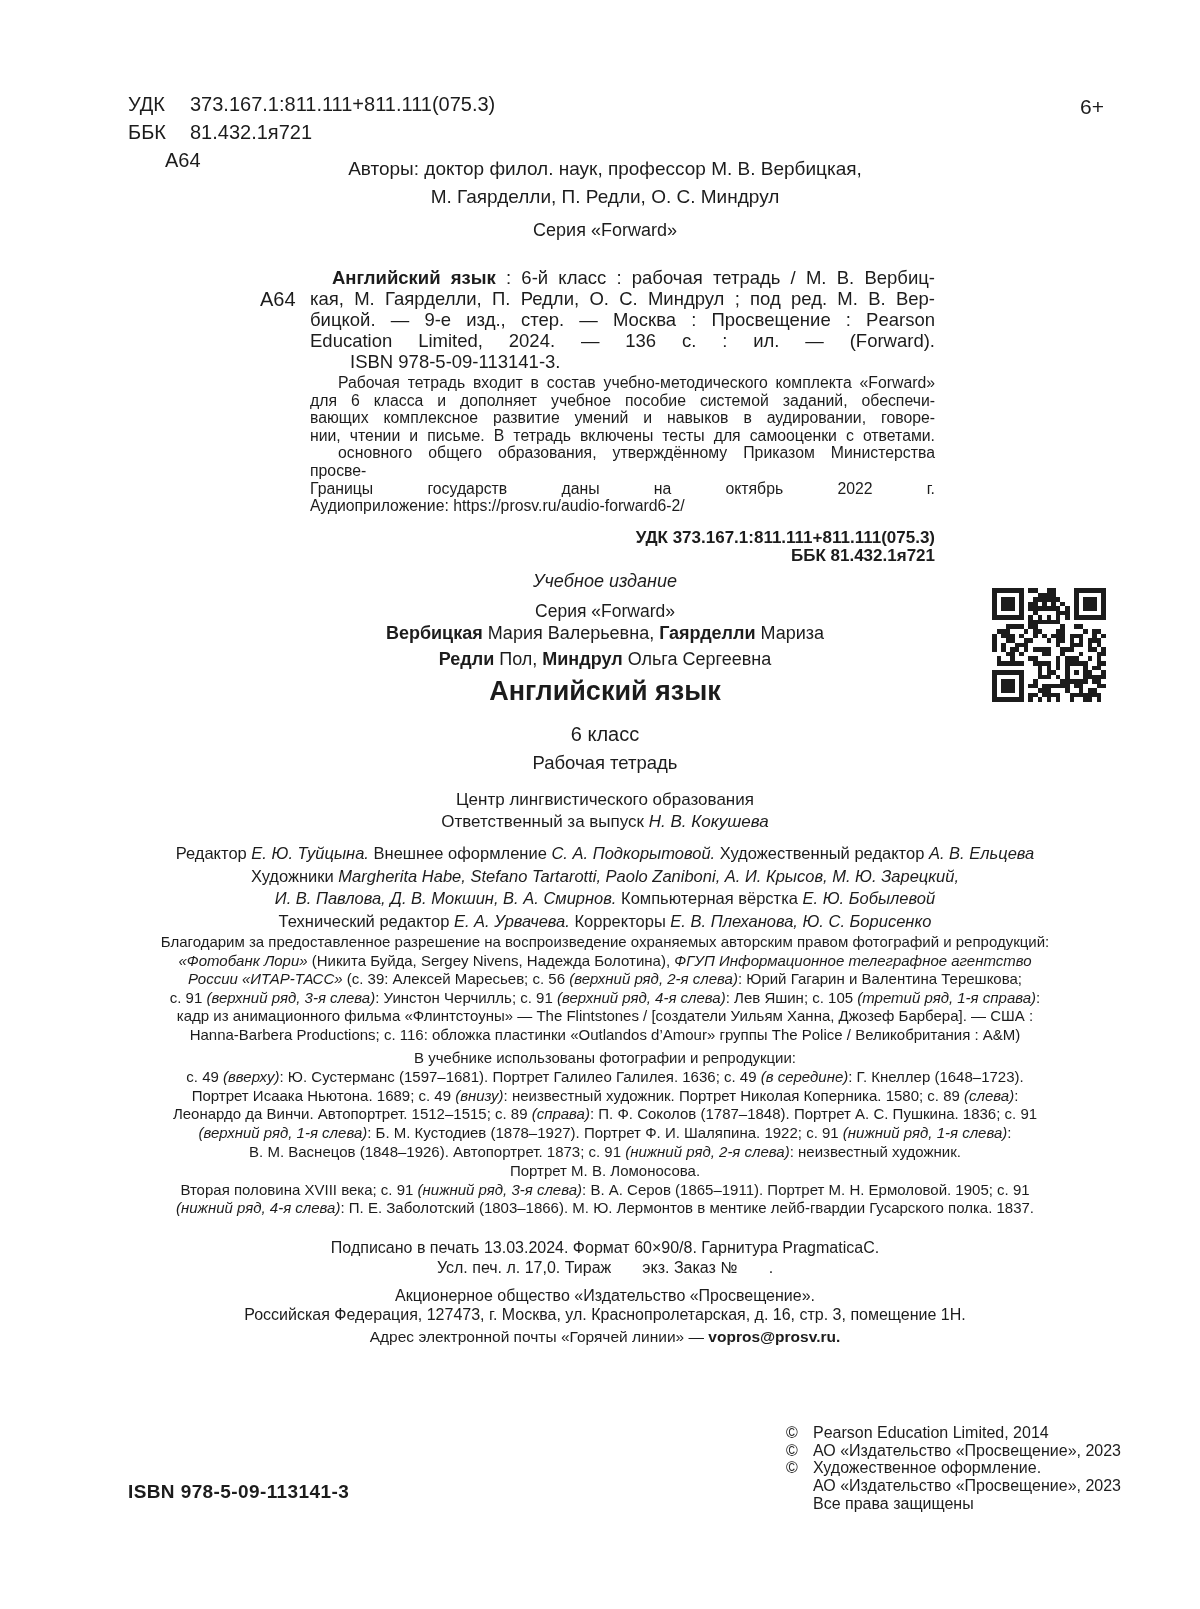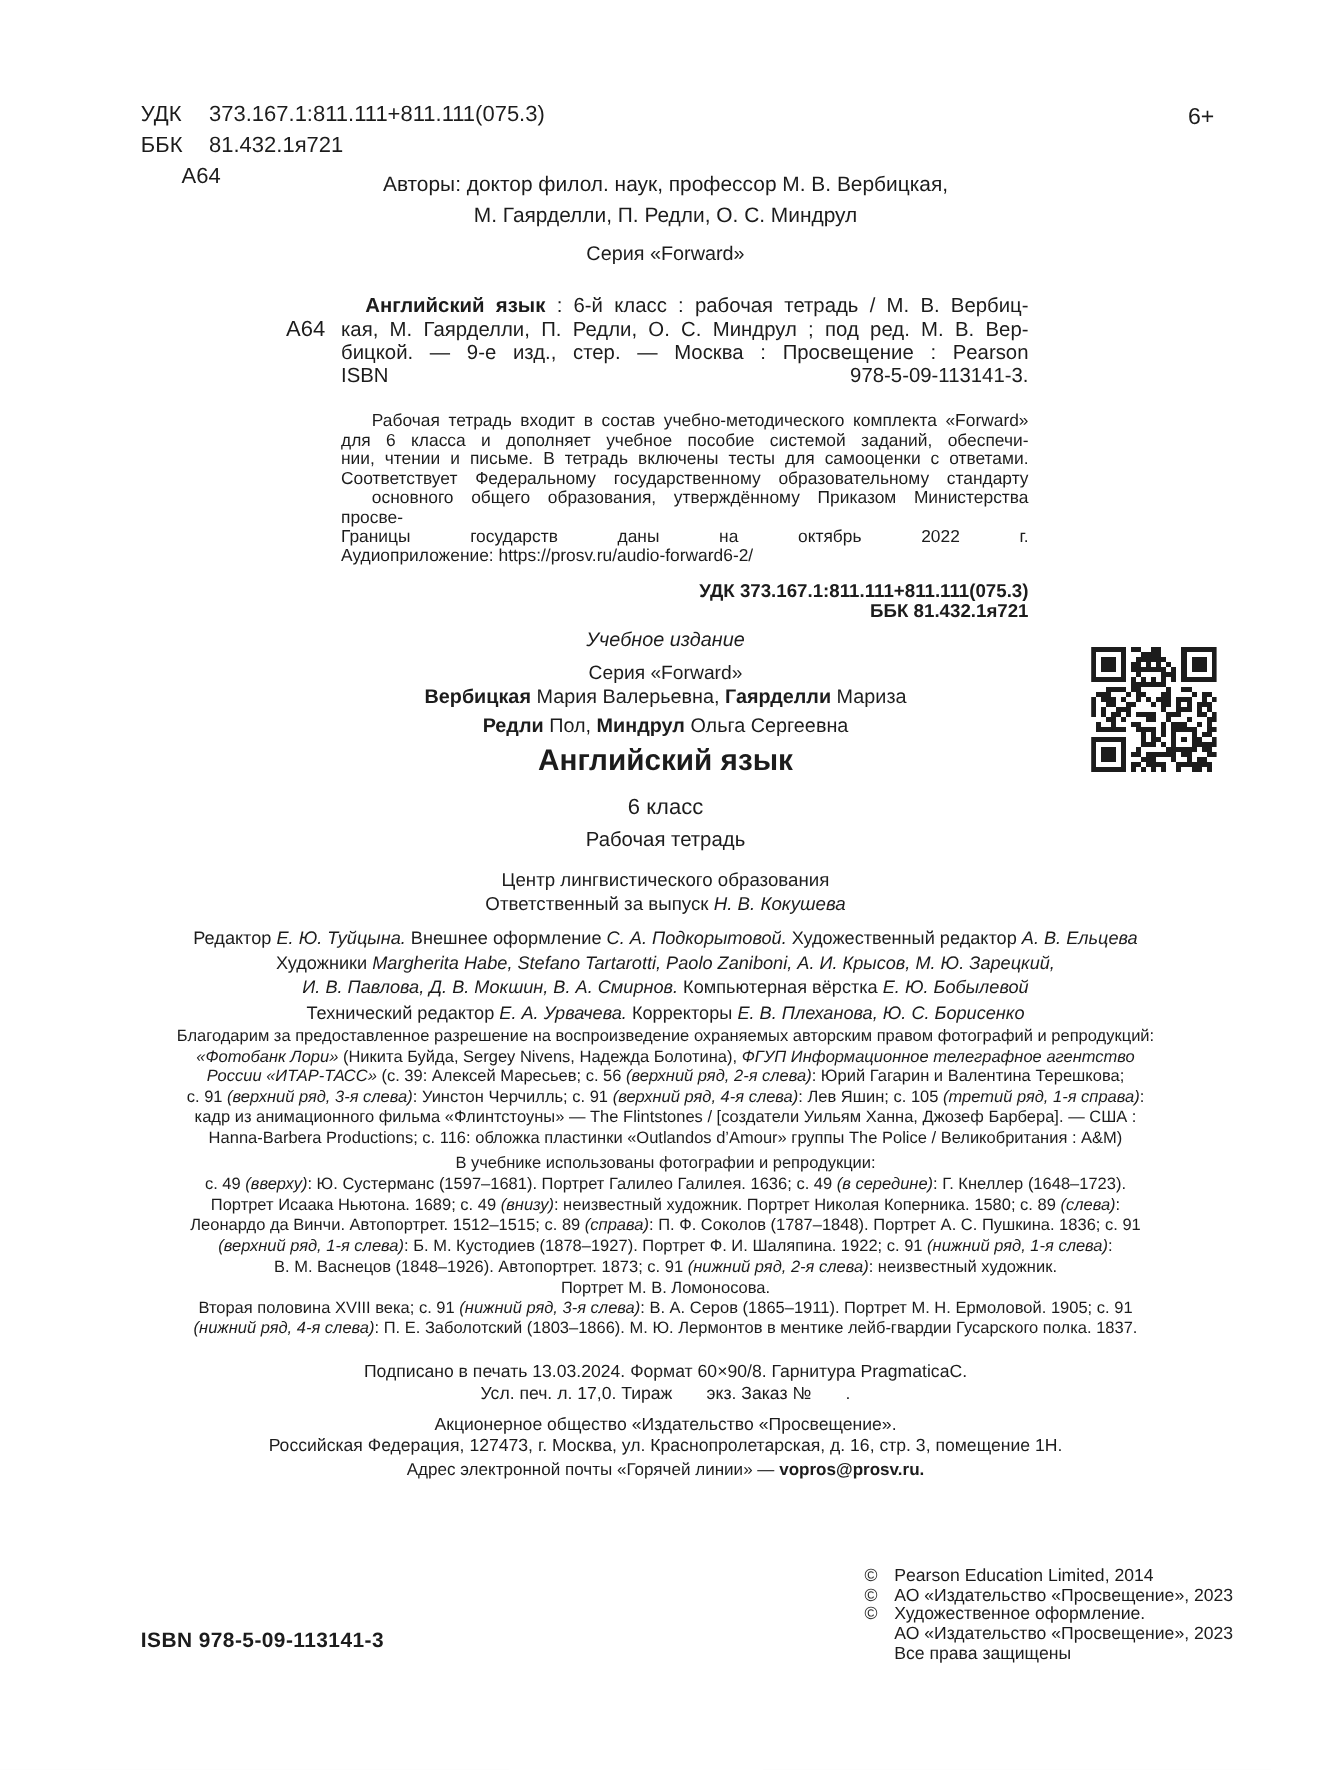--- a/index.html
+++ b/index.html
@@ -84,29 +84,30 @@
     </div>
 
   <div class="abs series-top center">Серия «Forward»</div>
 
   <div class="abs catalog">
     <span class="catalog-mark">А64</span>
     <div>
         <div class="line"><span class="b">Английский язык</span><span> : 6-й класс : рабочая тетрадь / М. В. Вербиц-</span></div>
         <div class="line">кая, М. Гаярделли, П. Редли, О. С. Миндрул ; под ред. М. В. Вер-</div>
         <div class="line">бицкой. — 9-е изд., стер. — Москва : Просвещение : Pearson</div>
+        <div class="line">Education Limited, 2024. — 136 с. : ил. — (Forward).</div>
         <div class="line">ISBN 978-5-09-113141-3.</div>
       </div>
   </div>
 
   <div class="abs annotation">
       <div class="line">Рабочая тетрадь входит в состав учебно-методического комплекта «Forward»</div>
       <div class="line">для 6 класса и дополняет учебное пособие системой заданий, обеспечи-</div>
+      <div class="line">вающих комплексное развитие умений и навыков в аудировании, говоре-</div>
       <div class="line">нии, чтении и письме. В тетрадь включены тесты для самооценки с ответами.</div>
-      <div class="line">Соответствует Федеральному государственному образовательному стандарту</div>
       <div class="line">основного общего образования, утверждённому Приказом Министерства просве-</div>
       <div class="line">Границы государств даны на октябрь 2022 г.</div>
       <div class="line">Аудиоприложение: https://prosv.ru/audio-forward6-2/</div>
     </div>
 
   <div class="abs class-bold">
       <div class="line">УДК 373.167.1:811.111+811.111(075.3)</div>
       <div class="line">ББК 81.432.1я721</div>
     </div>
 

